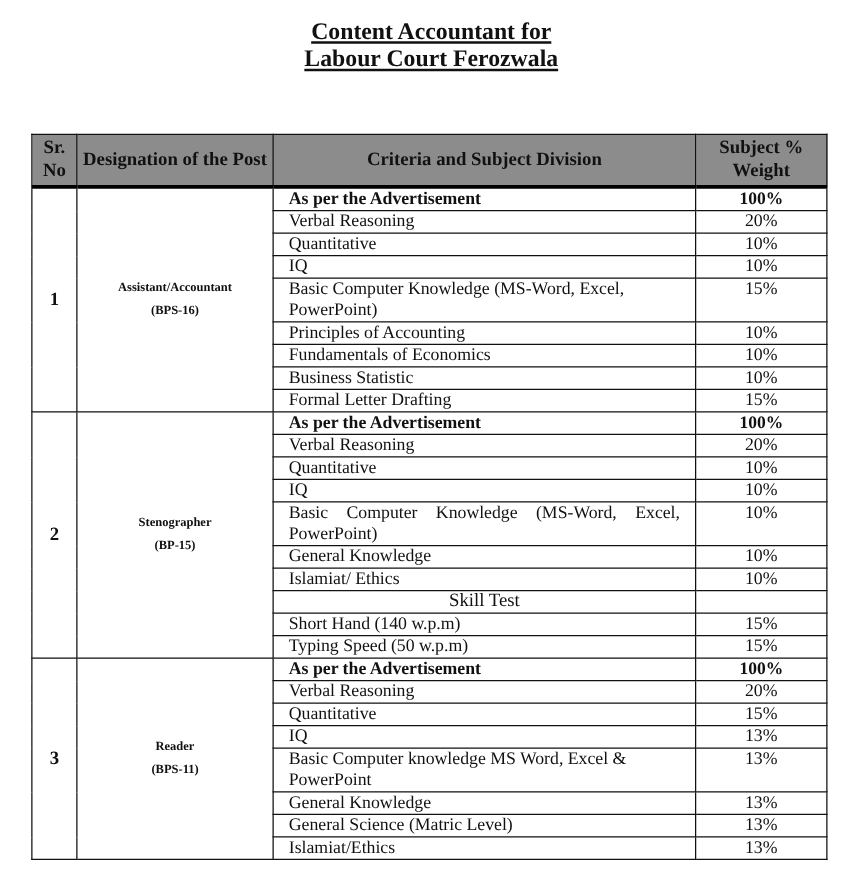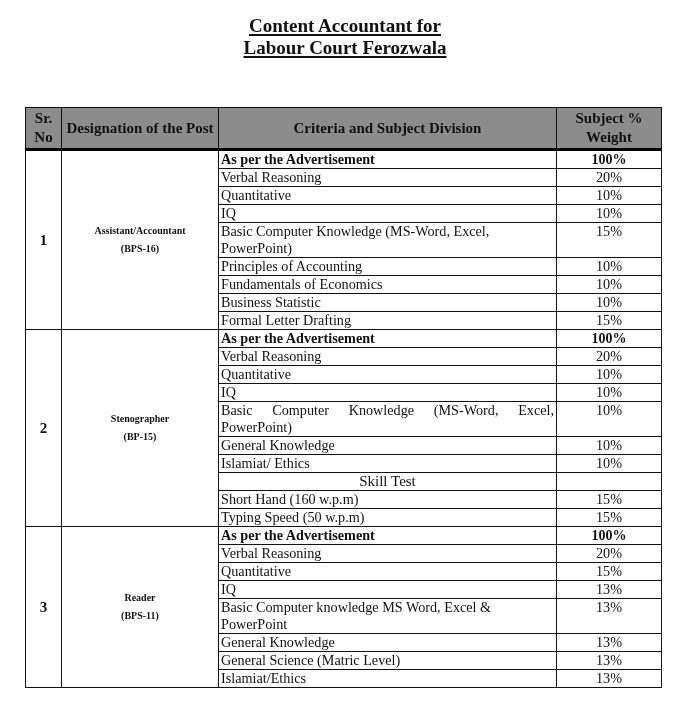--- a/index.html
+++ b/index.html
@@ -12,21 +12,21 @@
           border-collapse: collapse; table-layout: fixed; margin-top: 20px; }
   td, th { border: 1.3px solid #111; padding: 0 6px; font-size: 14.2px; line-height: 17px;
            vertical-align: top; }
   th { background: #8c8c8c; font-weight: bold; font-size: 15px; line-height: 19px;
        text-align: center; vertical-align: middle; padding: 1px 2px; color: #111; }
   thead tr { border-bottom: 3px solid #000; }
   thead th { border-bottom: 3px solid #000; }
   col.c1 { width: 36px; } col.c2 { width: 157px; } col.c3 { width: 338px; } col.c4 { width: 105px; }
   td.sr { text-align: center; vertical-align: middle; font-weight: bold; font-size: 15px; padding: 0; }
   td.post { text-align: center; vertical-align: middle; font-weight: bold; font-size: 10px; line-height: 18px; padding: 0 2px; }
-  td.crit { padding: 0 2px; height: 17px; }
+  td.crit { padding: 0 12px; height: 17px; }
   td.wt { text-align: center; }
   td.bold, .bold { font-weight: bold; }
   td.wt.bold { font-size: 14px; }
   td.skill { text-align: center; font-weight: normal; font-size: 15px; }
   td.justify { text-align: justify; text-align-last: left; }
   .row2 td.crit { height: 34px; }
 </style>
 </head>
 <body>
 
@@ -123,21 +123,21 @@
       </tr>
       <tr>
         <td class="crit">Islamiat/ Ethics</td>
         <td class="wt">10%</td>
       </tr>
       <tr>
         <td class="crit skill">Skill Test</td>
         <td class="wt"></td>
       </tr>
       <tr>
-        <td class="crit">Short Hand (160 w.p.m)</td>
+        <td class="crit">Short Hand (140 w.p.m)</td>
         <td class="wt">15%</td>
       </tr>
       <tr>
         <td class="crit">Typing Speed (50 w.p.m)</td>
         <td class="wt">15%</td>
       </tr>
       <tr>
         <td class="sr" rowspan="8">3</td>
         <td class="post" rowspan="8">
           <div>Reader</div>

